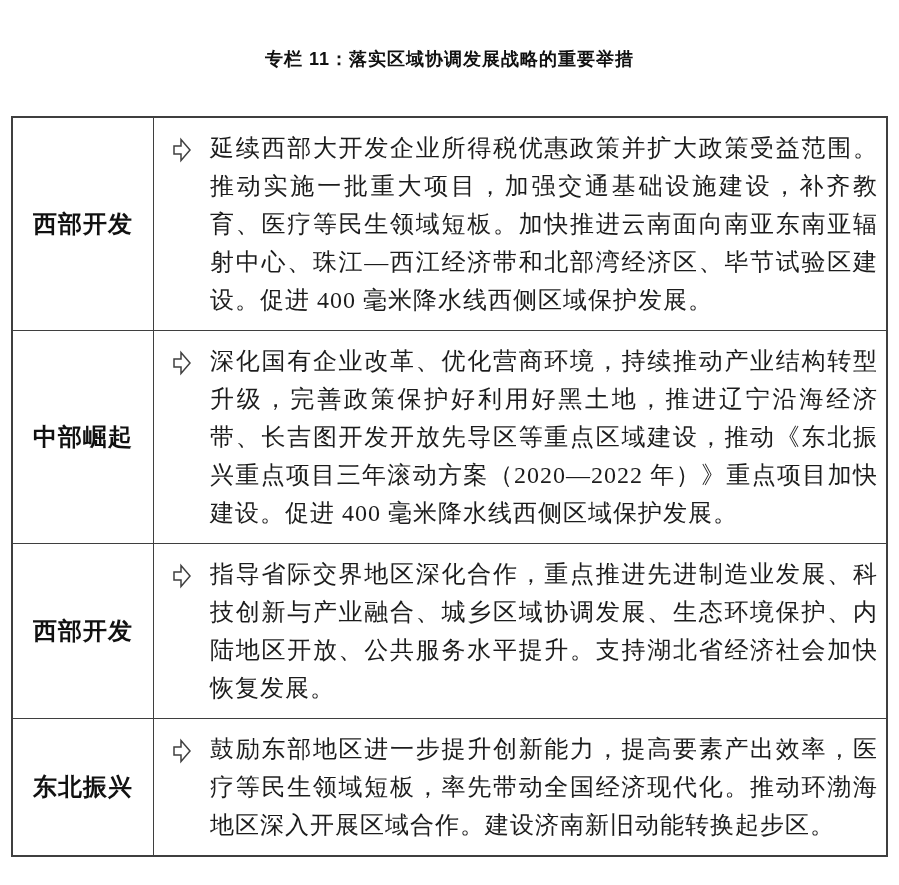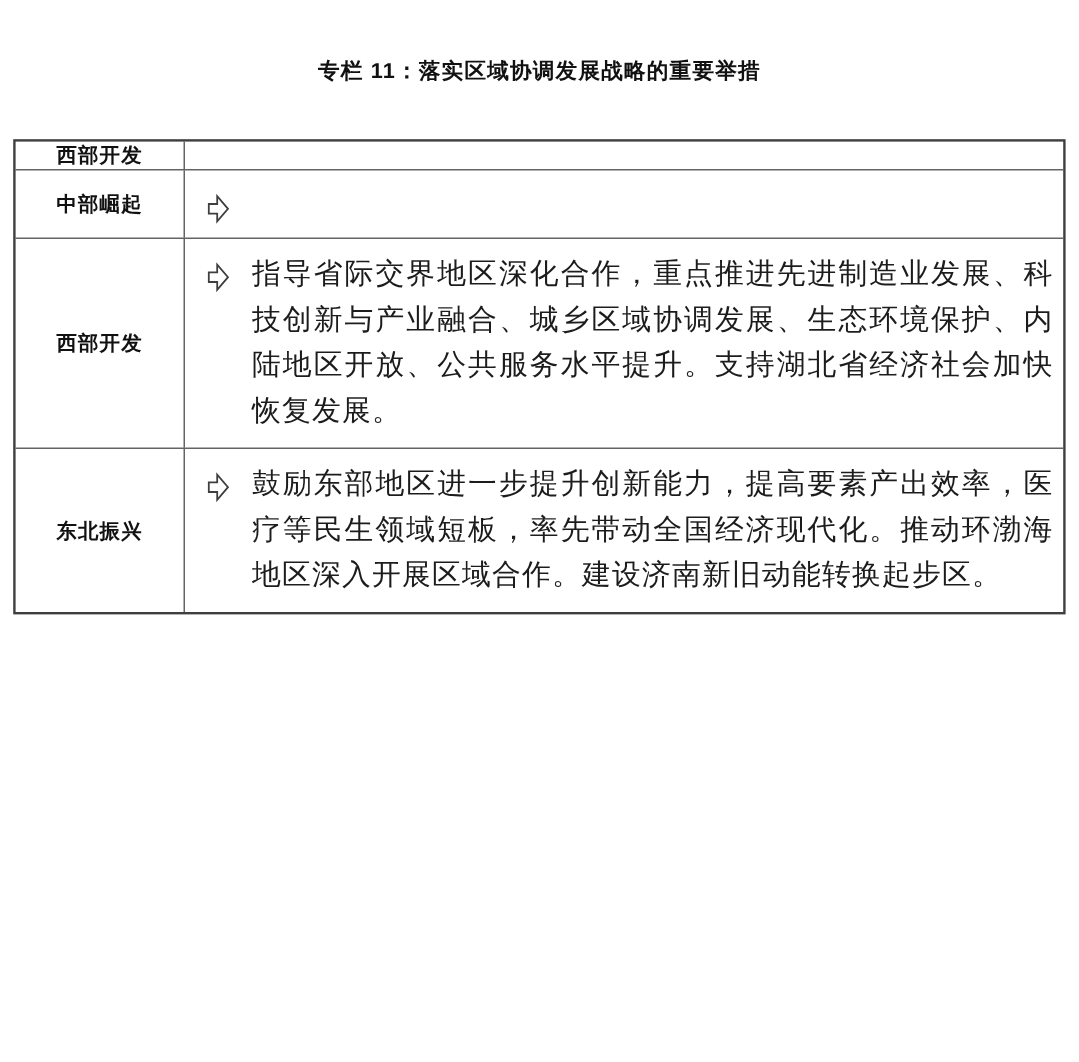--- a/index.html
+++ b/index.html
@@ -47,21 +47,21 @@
     flex: 0 0 141px;
     width: 141px;
     border-right: 1.5px solid #3f3f3f;
     display: flex;
     align-items: center;
     justify-content: center;
   }
   .label-text {
     font-family: "Liberation Sans", sans-serif;
     font-weight: bold;
-    font-size: 17px;
+    font-size: 24px;
     letter-spacing: 1px;
     color: #111111;
     white-space: nowrap;
   }
   .content-cell {
     flex: 1 1 auto;
     display: flex;
     align-items: flex-start;
     padding: 11px 8px 11px 0;
   }
@@ -92,32 +92,41 @@
 <div class="page">
 
   <h1 class="title">专栏 11：落实区域协调发展战略的重要举措</h1>
 
   <div class="panel-table">
 
     <div class="row">
       <div class="label-cell">
         <span class="label-text">西部开发</span>
       </div>
+      <div class="content-cell">
+        <span class="bullet">
+          <svg width="20" height="26" viewBox="0 0 20 26" xmlns="http://www.w3.org/2000/svg">
+            <path d="M2 9 L9 9 L9 2.5 L18 13 L9 23.5 L9 17 L2 17 Z" fill="#ffffff" stroke="#3f3f3f" stroke-width="1.5" stroke-linejoin="miter"></path>
+          </svg>
+        </span>
+        <p class="content-text">延续西部大开发企业所得税优惠政策并扩大政策受益范围。推动实施一批重大项目，加强交通基础设施建设，补齐教育、医疗等民生领域短板。加快推进云南面向南亚东南亚辐射中心、珠江—西江经济带和北部湾经济区、毕节试验区建设。促进 400 毫米降水线西侧区域保护发展。</p>
+      </div>
     </div>
 
     <div class="row">
       <div class="label-cell">
         <span class="label-text">中部崛起</span>
       </div>
       <div class="content-cell">
         <span class="bullet">
           <svg width="20" height="26" viewBox="0 0 20 26" xmlns="http://www.w3.org/2000/svg">
             <path d="M2 9 L9 9 L9 2.5 L18 13 L9 23.5 L9 17 L2 17 Z" fill="#ffffff" stroke="#3f3f3f" stroke-width="1.5" stroke-linejoin="miter"></path>
           </svg>
         </span>
+        <p class="content-text">深化国有企业改革、优化营商环境，持续推动产业结构转型升级，完善政策保护好利用好黑土地，推进辽宁沿海经济带、长吉图开发开放先导区等重点区域建设，推动《东北振兴重点项目三年滚动方案（2020—2022 年）》重点项目加快建设。促进 400 毫米降水线西侧区域保护发展。</p>
       </div>
     </div>
 
     <div class="row">
       <div class="label-cell">
         <span class="label-text">西部开发</span>
       </div>
       <div class="content-cell">
         <span class="bullet">
           <svg width="20" height="26" viewBox="0 0 20 26" xmlns="http://www.w3.org/2000/svg">

